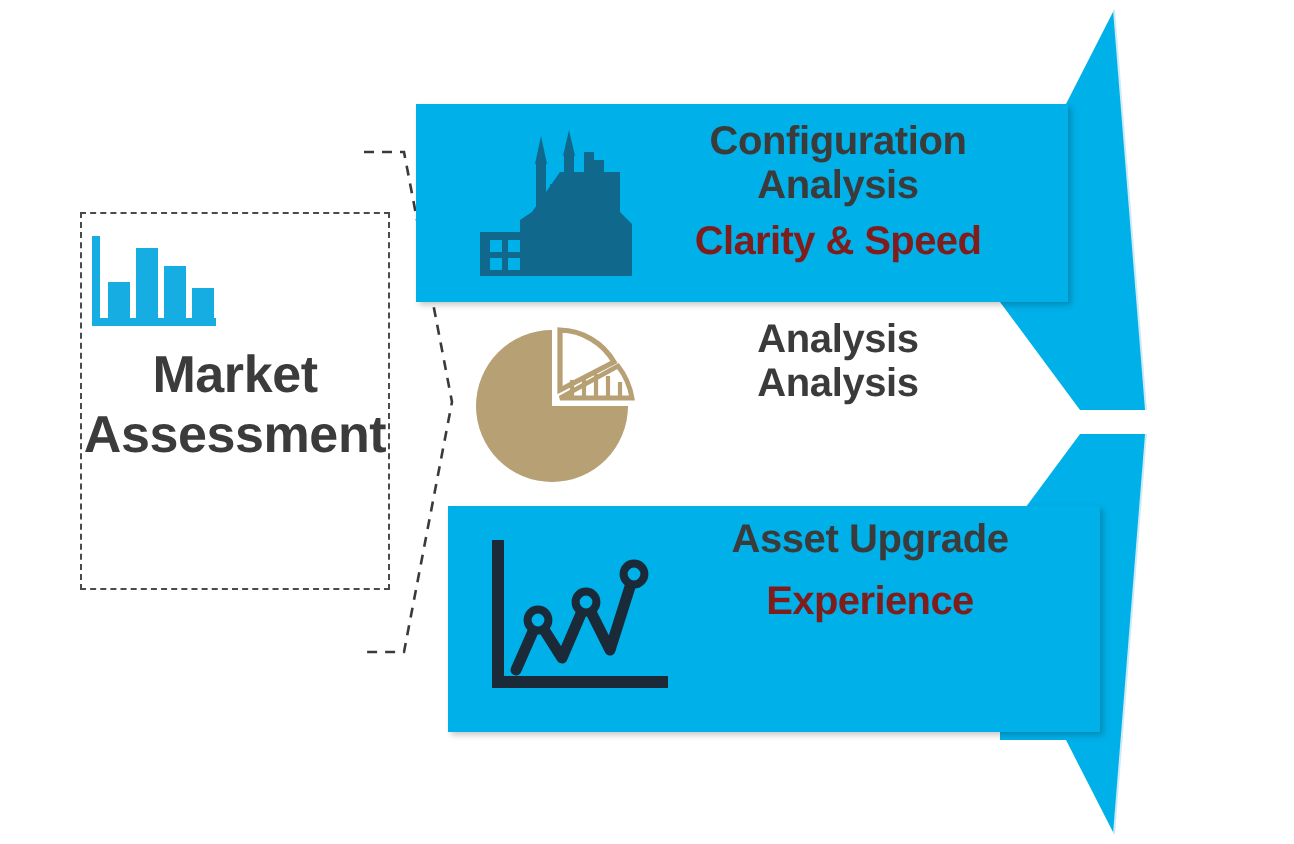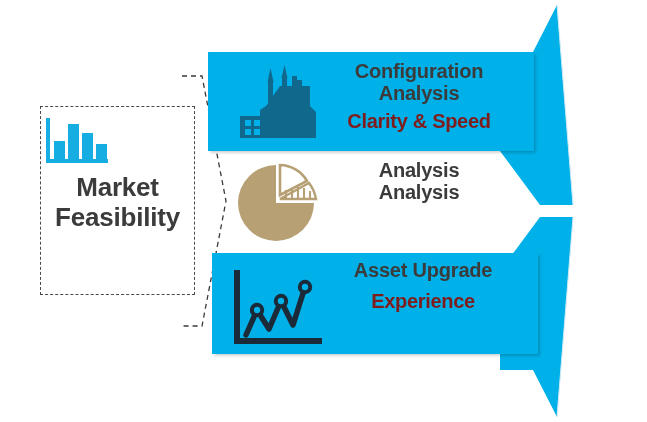--- a/index.html
+++ b/index.html
@@ -50,21 +50,21 @@
   
   .block {
     position: absolute;
     box-sizing: border-box;
   }
   .block.blue {
     background: #00b0e8;
   }
   .block-1 { left: 208px; top: 52px;  width: 326px; height: 99px; }
   .block-2 { left: 208px; top: 153px; width: 326px; height: 96px; background: transparent; }
-  .block-3 { left: 212px; top: 253px; width: 326px; height: 101px; }
+  .block-3 { left: 224px; top: 253px; width: 326px; height: 113px; }
 
   .block-text {
     position: absolute;
     right: 6px;
     top: 0;
     width: 218px;
     text-align: center;
   }
   .title-line {
     font-size: 20px;
@@ -142,21 +142,21 @@
     <path d="M 2 45 L 64 45" stroke="#16ade3" stroke-width="4" stroke-linecap="butt"></path>
 
     <rect x="10" y="25" width="11" height="18" fill="#16ade3"></rect>
     <rect x="24" y="8" width="11" height="35" fill="#16ade3"></rect>
     <rect x="38" y="17" width="11" height="26" fill="#16ade3"></rect>
     <rect x="52" y="28" width="11" height="15" fill="#16ade3"></rect>
   </svg>
 
   <div class="assessment-label">
     <div>Market</div>
-    <div>Feasibility</div>
+    <div>Assessment</div>
   </div>
 
   <div class="block blue block-1 shadow-card">
     <svg class="block-icon icon-factory" viewBox="0 0 100 84" width="100" height="84">
       <g fill="#11688d">
 
         <path d="M 38 44 L 52 24 L 66 24 L 66 18 L 74 18 L 74 24 L 82 24 L 82 44 L 88 50 L 88 76 L 12 76 L 12 54 L 32 54 L 32 48 Z"></path>
 
         <rect x="40" y="20" width="5" height="30"></rect>
         <rect x="54" y="16" width="5" height="26"></rect>

